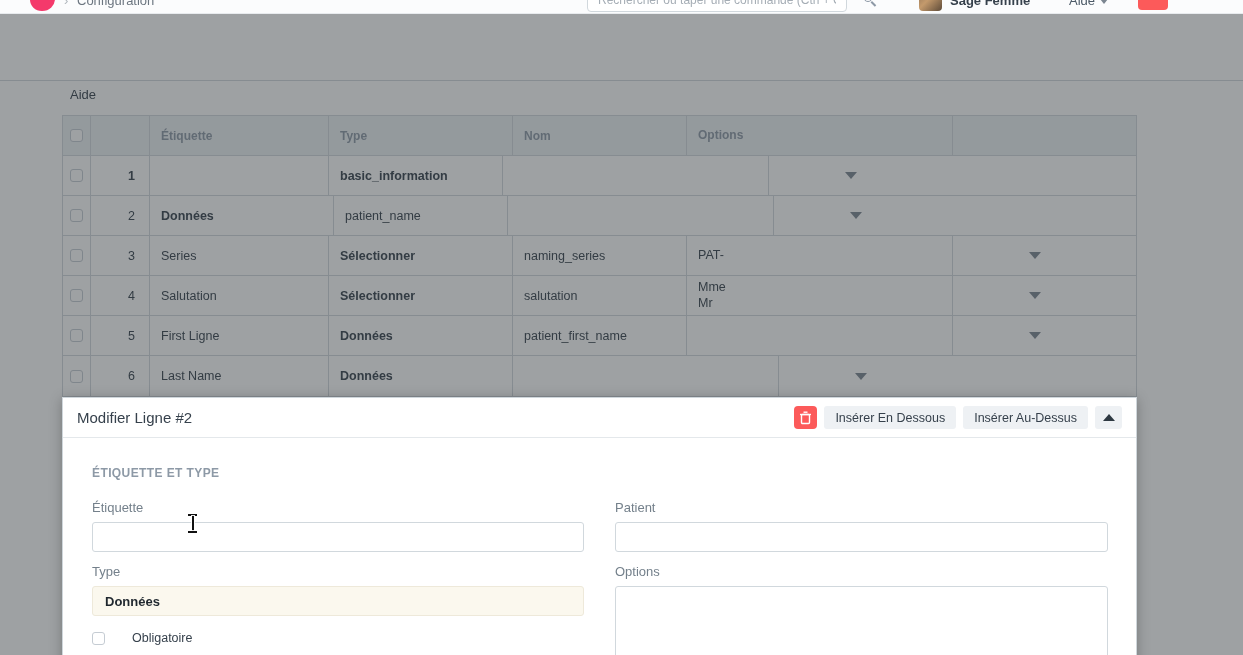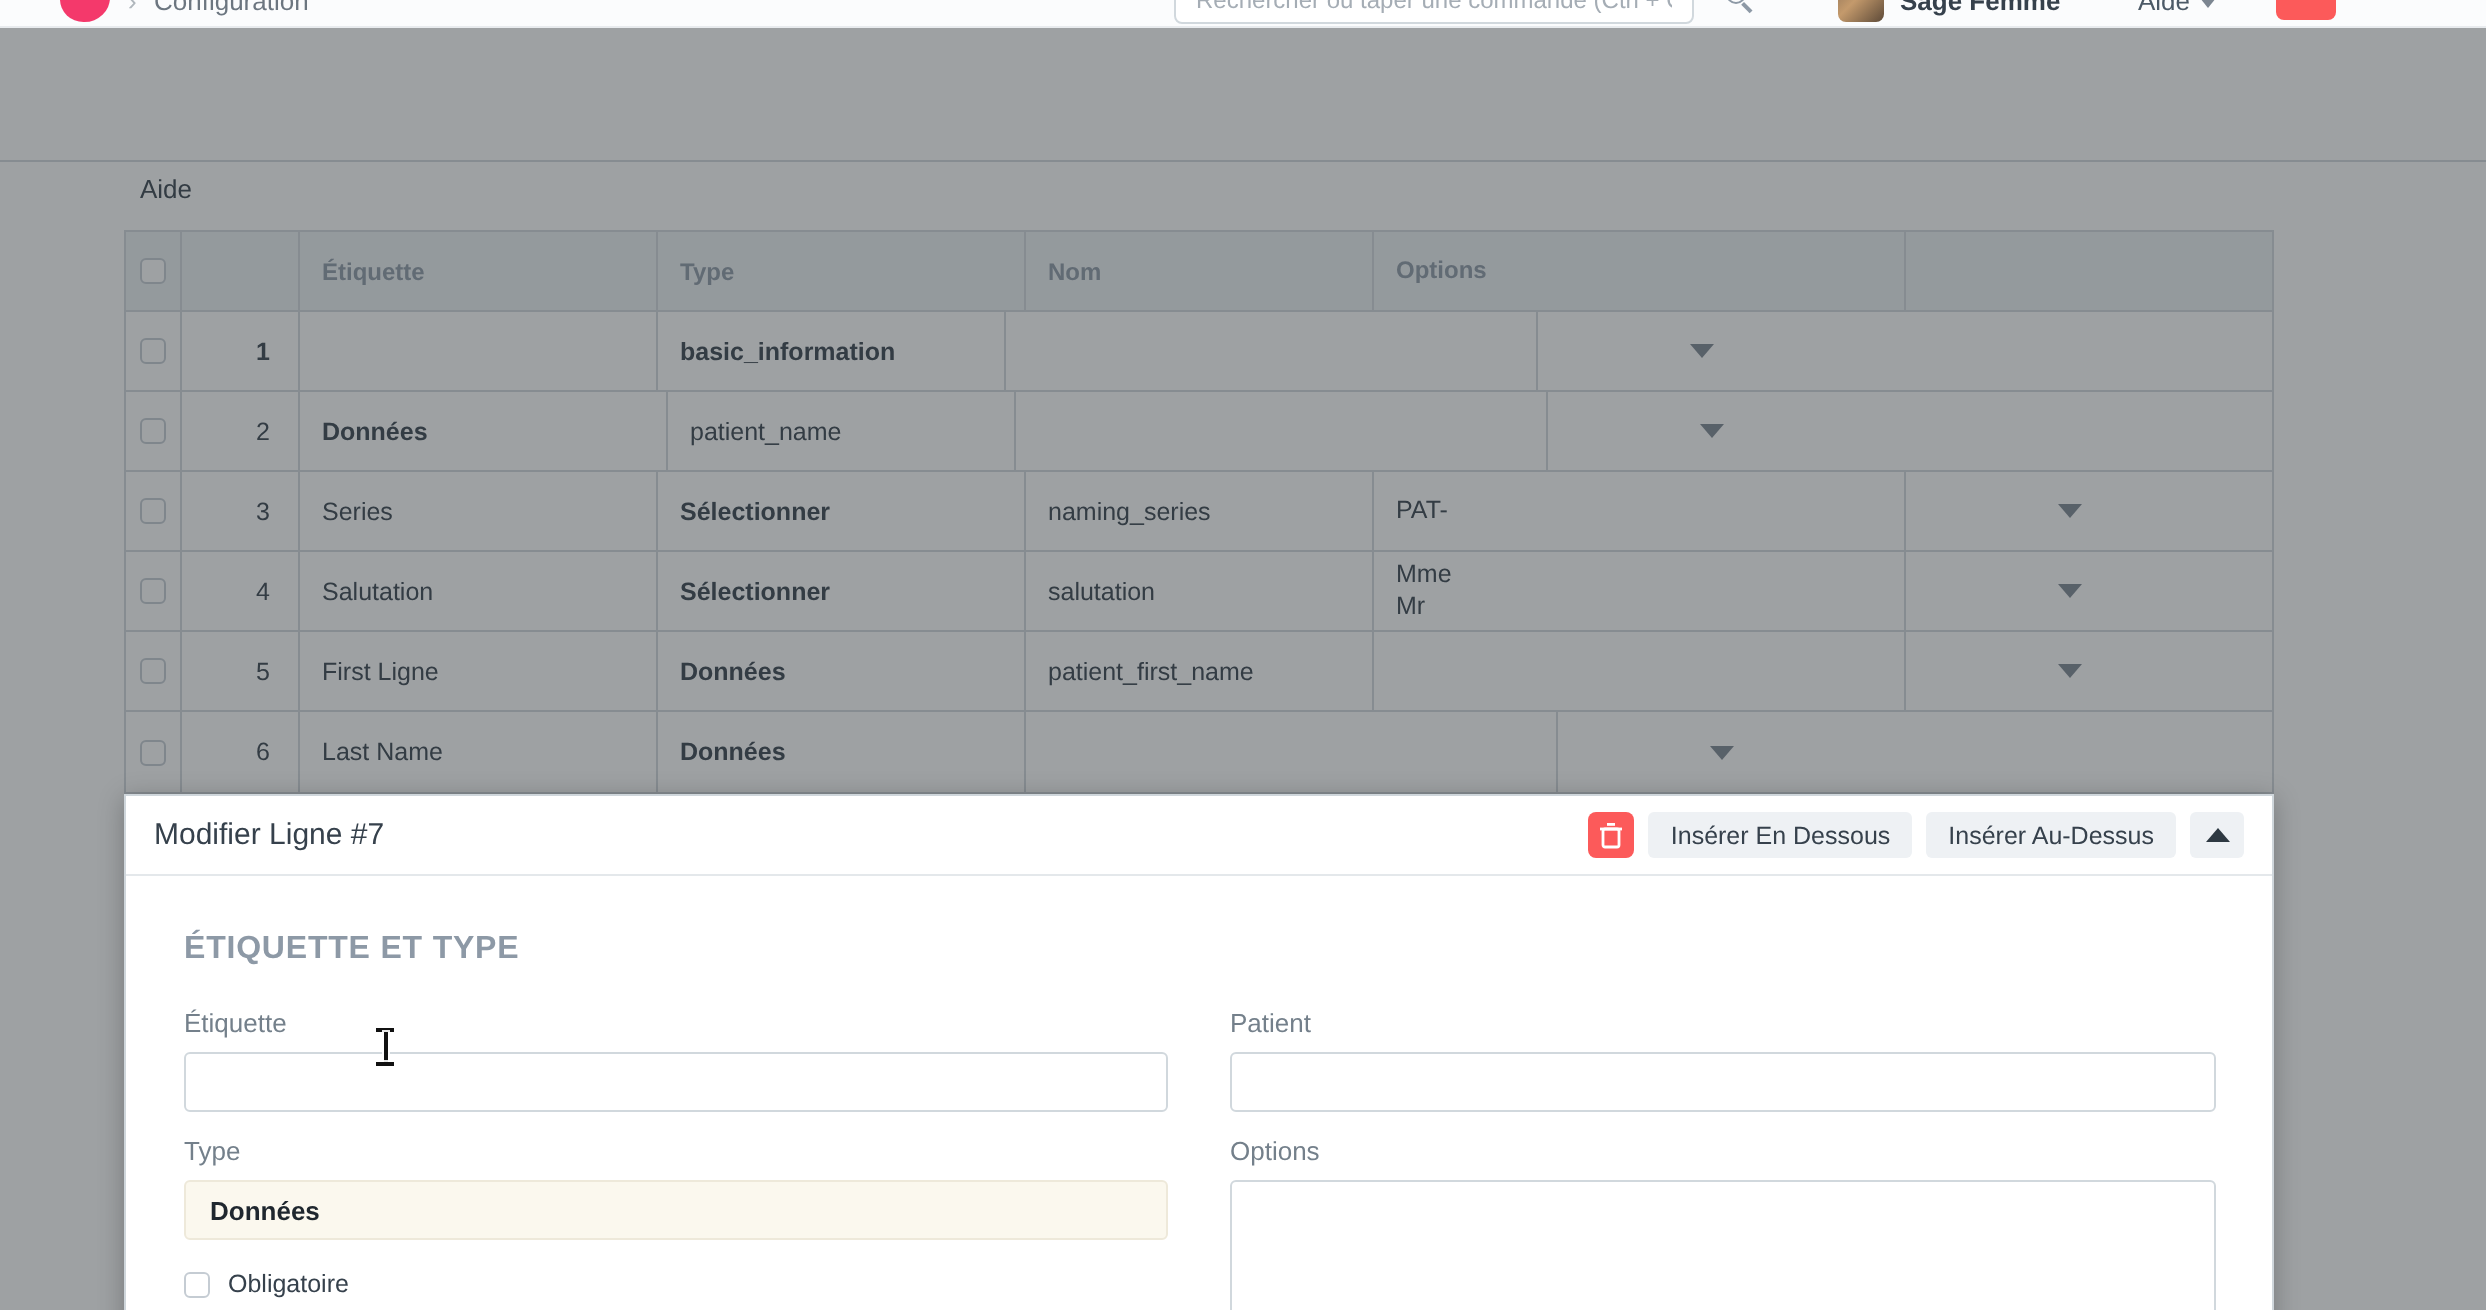--- a/index.html
+++ b/index.html
@@ -78,33 +78,33 @@
 .head-actions { display:flex; gap:7px; }
 .btn-trash { width:23px; height:23px; background:#fc5a5a; border:none; border-radius:4px;
   display:flex; align-items:center; justify-content:center; cursor:pointer; }
 .btn-gray { height:23px; background:#eef1f4; border:none; border-radius:3px; padding:0 11px;
   font-size:12.5px; color:#36414c; font-family:"Liberation Sans",sans-serif; cursor:pointer; }
 .btn-caret-up { width:27px; height:23px; background:#eef1f4; border:none; border-radius:3px;
   display:flex; align-items:center; justify-content:center; cursor:pointer; }
 .tri-up { width:0; height:0; border-left:6px solid transparent; border-right:6px solid transparent;
   border-bottom:7px solid #2e3942; }
 .dialog-body { padding:28px 30px 0 29px; }
-.section-heading { font-size:16px; color:#8d99a6; font-weight:600; letter-spacing:0.4px;
+.section-heading { font-size:12px; color:#8d99a6; font-weight:600; letter-spacing:0.4px;
   margin-bottom:20px; }
 .form-grid { display:grid; grid-template-columns:492px 493px; column-gap:31px; }
 .field { margin-bottom:12px; }
 .field-label { font-size:13px; color:#74808b; margin-bottom:7px; }
 .field input[type=text] { width:100%; height:30px; border:1px solid #d1d8dd; border-radius:3px;
   padding:0 10px; font-size:13px; color:#36414c; font-family:"Liberation Sans",sans-serif; outline:none; }
 .type-display { width:100%; height:30px; background:#fbf8ee; border:1px solid #eee9da;
   border-radius:3px; display:flex; align-items:center; padding:0 12px; font-weight:700;
   font-size:13px; color:#1f272e; }
 .field textarea { width:100%; height:150px; border:1px solid #d1d8dd; border-radius:3px;
   padding:8px 10px; font-size:13px; font-family:"Liberation Sans",sans-serif; resize:none; outline:none; }
-.check-row { display:flex; align-items:center; gap:9px; margin-top:15px; }
+.check-row { display:flex; align-items:center; gap:27px; margin-top:15px; }
 .check-row label { font-size:12.5px; color:#36414c; }
 
 
 .text-cursor { position:absolute; left:188px; top:514px; width:9px; height:19px; z-index:40; }
 .text-cursor .stem { position:absolute; left:3.5px; top:2px; width:2px; height:15px; background:#111;
   box-shadow:0 0 0 1px rgba(255,255,255,0.9); }
 .text-cursor .cap-t, .text-cursor .cap-b { position:absolute; left:0; width:9px; height:2px;
   background:#111; box-shadow:0 0 0 1px rgba(255,255,255,0.9); }
 .text-cursor .cap-t { top:0; } .text-cursor .cap-b { bottom:0; }
 </style>
@@ -228,21 +228,21 @@
     </div>
   </div>
 </div>
   </div>
 </div>
 
 <div class="overlay"></div>
 
 <div class="dialog">
   <div class="dialog-head">
-    <div class="dialog-title">Modifier Ligne #7</div>
+    <div class="dialog-title">Modifier Ligne #2</div>
     <div class="head-actions">
       <button class="btn-trash">
         <svg width="13" height="14" viewBox="0 0 13 14">
           <rect x="2.5" y="3.5" width="8" height="9" rx="1" fill="none" stroke="#ffffff" stroke-width="1.4"></rect>
           <line x1="1" y1="3.5" x2="12" y2="3.5" stroke="#ffffff" stroke-width="1.4"></line>
           <line x1="4.5" y1="1.2" x2="8.5" y2="1.2" stroke="#ffffff" stroke-width="1.4"></line>
         </svg>
       </button>
       <button class="btn-gray">Insérer En Dessous</button>
       <button class="btn-gray">Insérer Au-Dessus</button>

